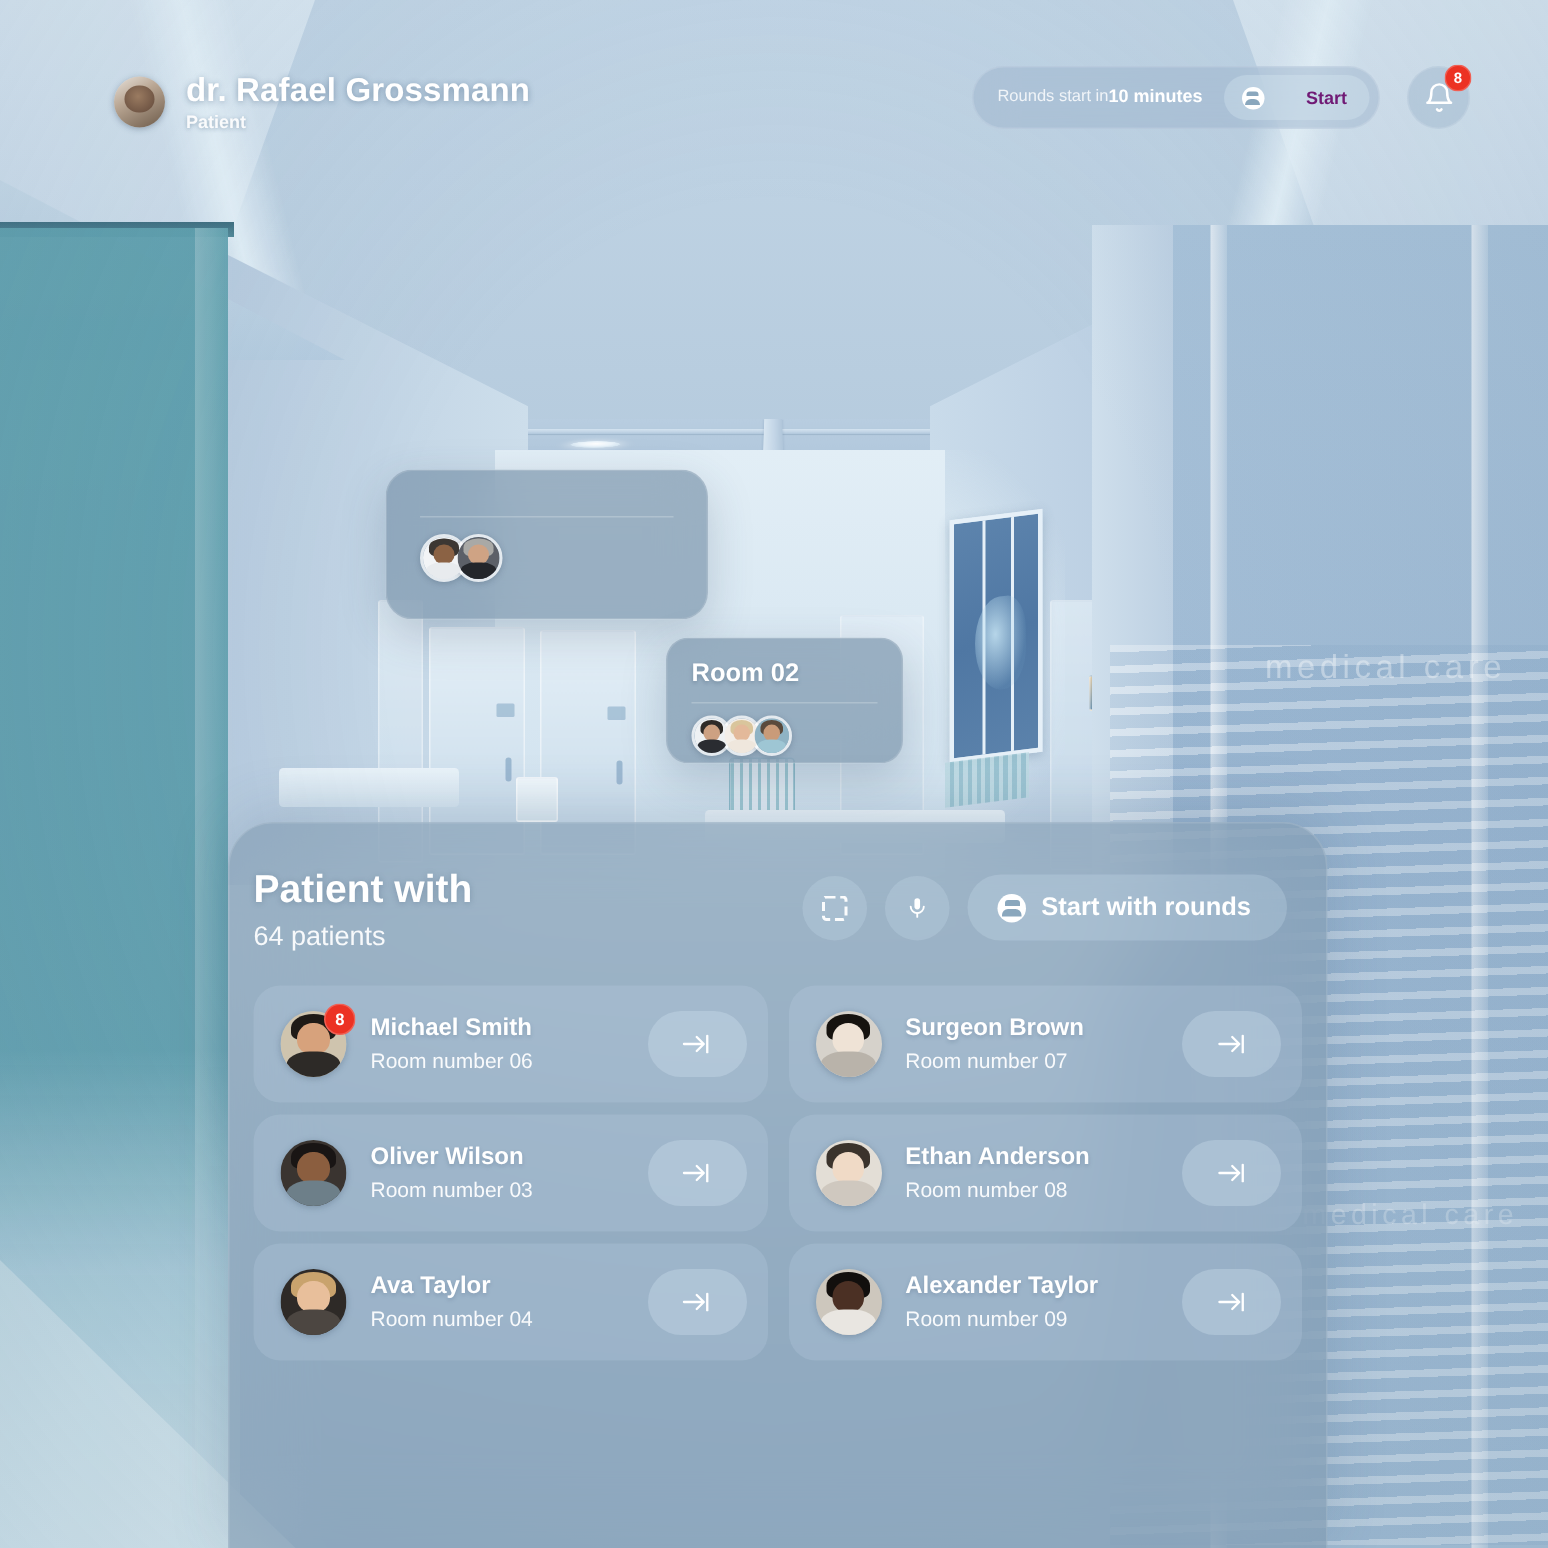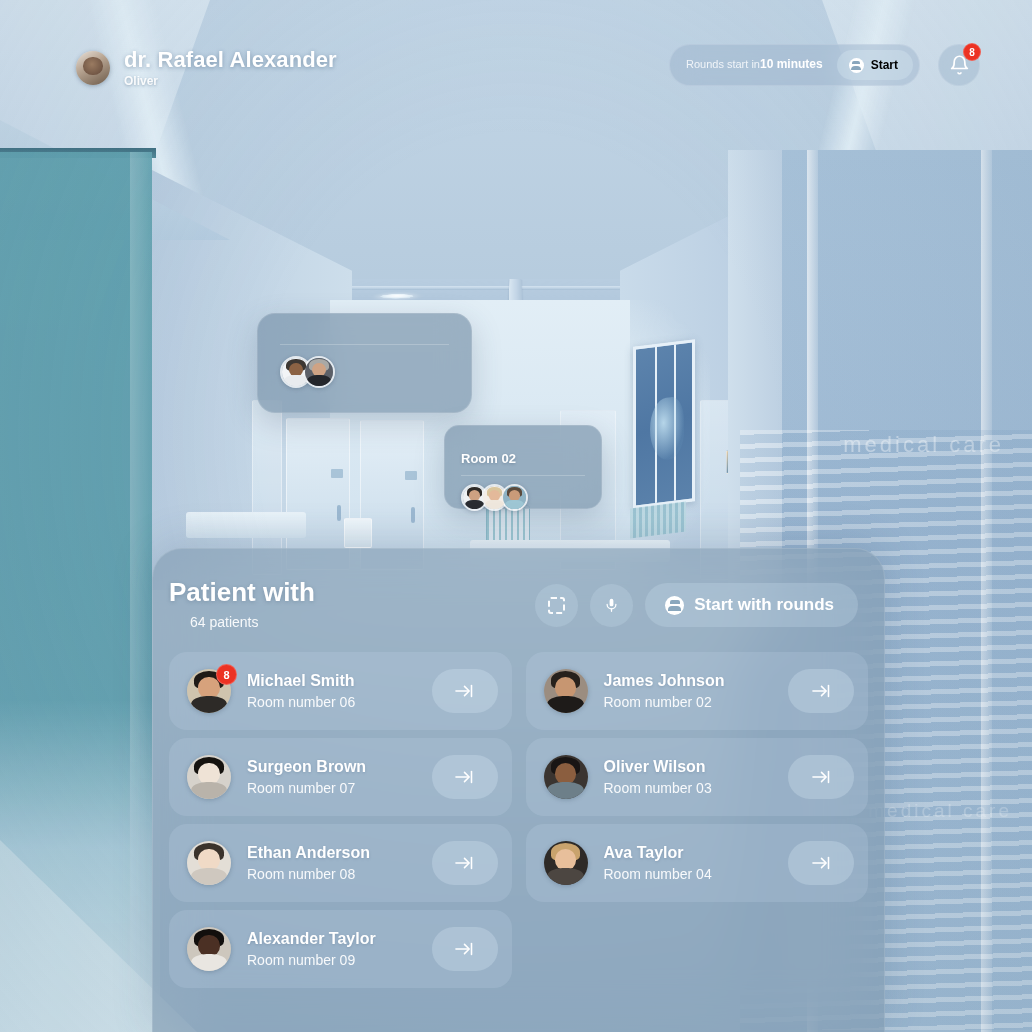--- a/index.html
+++ b/index.html
@@ -263,21 +263,21 @@
   .rounds-text { display: flex; flex-direction: row; line-height: 1.15; }
   .rounds-label { color: rgba(255,255,255,.82); font-size: 11px; }
   .rounds-value { color: #fff; font-size: 12px; font-weight: bold; }
   .start-btn {
     display: flex; align-items: center; gap: 7px;
     height: 30px; padding: 0 15px 0 12px;
     border-radius: 15px;
     background: rgba(220,234,244,.30);
     border: none; cursor: pointer;
   }
-  .start-btn .lbl { color: #000000; font-size: 12px; font-weight: bold; }
+  .start-btn .lbl { color: #701a75; font-size: 12px; font-weight: bold; margin-left: 21px; }
   .icon-people {
     width: 15px; height: 15px; border-radius: 50%;
     background: #fff; position: relative; flex: none;
   }
   .icon-people::before {
     content: ""; position: absolute; left: 3.5px; top: 3px;
     width: 8px; height: 3px; border-radius: 2px 2px 0 0;
     background: #8aa7bd;
   }
   .icon-people::after {
@@ -313,21 +313,21 @@
     border: 1px solid rgba(255,255,255,.13);
     box-shadow: 0 10px 30px rgba(50,75,100,.22);
     padding: 18px 22px 16px 22px;
     cursor: pointer;
   }
   .room-card.r1 { left: 257px; top: 313px; width: 215px; height: 100px; }
   .room-card.r2 { left: 444px; top: 425px; width: 158px; height: 84px;
                   border-radius: 15px; padding: 13px 16px 12px 16px; }
   .room-title { color: #fff; font-weight: bold; text-shadow: 0 1px 3px rgba(40,65,90,.3); }
   .room-card.r1 .room-title { font-size: 23px; }
-  .room-card.r2 .room-title { font-size: 13px; margin-top: 12px; }
+  .room-card.r2 .room-title { font-size: 17px; }
   .room-sep {
     height: 1px; margin: 12px 0 11px 0;
     background: rgba(255,255,255,.22);
   }
   .room-card.r2 .room-sep { margin: 9px 0 8px 0; }
   .room-avatars { display: flex; }
   .room-avatars .rav {
     width: 32px; height: 32px; border-radius: 50%;
     border: 2px solid rgba(255,255,255,.75);
     margin-left: -9px; overflow: hidden;
@@ -354,21 +354,21 @@
   .panel-head {
     position: relative; padding: 28px 26px 0 16px;
     display: flex; align-items: flex-start; justify-content: space-between;
   }
   .panel-titles { padding-left: 0; }
   .panel-title {
     color: #fff; font-size: 26px; font-weight: bold;
     text-shadow: 0 1px 4px rgba(40,65,90,.25);
   }
   .panel-sub {
-    color: rgba(255,255,255,.92); font-size: 14px; margin-top: 6px; margin-left: 21px;
+    color: rgba(255,255,255,.92); font-size: 18px; margin-top: 6px;
   }
   .head-actions { display: flex; align-items: center; gap: 12px; margin-top: 6px; }
   .round-icon-btn {
     width: 43px; height: 43px; border-radius: 50%;
     background: rgba(210,228,240,.22);
     display: flex; align-items: center; justify-content: center;
     border: none; cursor: pointer;
   }
   .scan-glyph {
     width: 17px; height: 17px;
@@ -519,22 +519,22 @@
     <span class="glass-text" style="right:20px; top:800px; font-size:19px; opacity:.7;">medical care</span>
 
     <div class="vignette"></div>
   </div>
 
   <div class="header">
 
     <div class="profile">
       <div class="avatar-img"></div>
       <div class="profile-text">
-        <div class="doc-name">dr. Rafael Alexander</div>
-        <div class="doc-role">Oliver</div>
+        <div class="doc-name">dr. Rafael Grossmann</div>
+        <div class="doc-role">Patient</div>
       </div>
     </div>
 
     <div class="hdr-right">
 
       <div class="rounds-pill">
         <div class="rounds-text">
           <span class="rounds-label">Rounds start in</span>
           <span class="rounds-value">10 minutes</span>
         </div>
@@ -657,43 +657,20 @@
         </div>
         <button class="enter-btn">
           <svg class="enter-glyph" viewBox="0 0 24 18" fill="none" stroke="#ffffff" stroke-width="2" stroke-linecap="round" stroke-linejoin="round">
             <line x1="1" y1="9" x2="17" y2="9"></line>
             <polyline points="12,3 18,9 12,15"></polyline>
             <line x1="21" y1="2" x2="21" y2="16"></line>
           </svg>
         </button>
       </div>
 
-      <div class="patient-row">
-        <div class="p-avatar-wrap">
-          <div class="p-avatar">
-            <div class="ph">
-                <div class="bgl" style="background:#9b8d80"></div>
-              <div class="hair" style="background:#27211c"></div>
-              <div class="face" style="background:#c79671"></div>
-              <div class="body" style="background:#1e1b19"></div>
-              </div>
-          </div>
-        </div>
-        <div class="p-text">
-          <span class="p-name">James Johnson</span>
-          <span class="p-room">Room number 02</span>
-        </div>
-        <button class="enter-btn">
-          <svg class="enter-glyph" viewBox="0 0 24 18" fill="none" stroke="#ffffff" stroke-width="2" stroke-linecap="round" stroke-linejoin="round">
-            <line x1="1" y1="9" x2="17" y2="9"></line>
-            <polyline points="12,3 18,9 12,15"></polyline>
-            <line x1="21" y1="2" x2="21" y2="16"></line>
-          </svg>
-        </button>
-      </div>
 
       <div class="patient-row">
         <div class="p-avatar-wrap">
           <div class="p-avatar">
             <div class="ph">
                 <div class="bgl" style="background:#d6d2cb"></div>
               <div class="hair" style="background:#16130f"></div>
               <div class="face" style="background:#efe3d6"></div>
               <div class="body" style="background:#b9b3aa"></div>
               </div>

